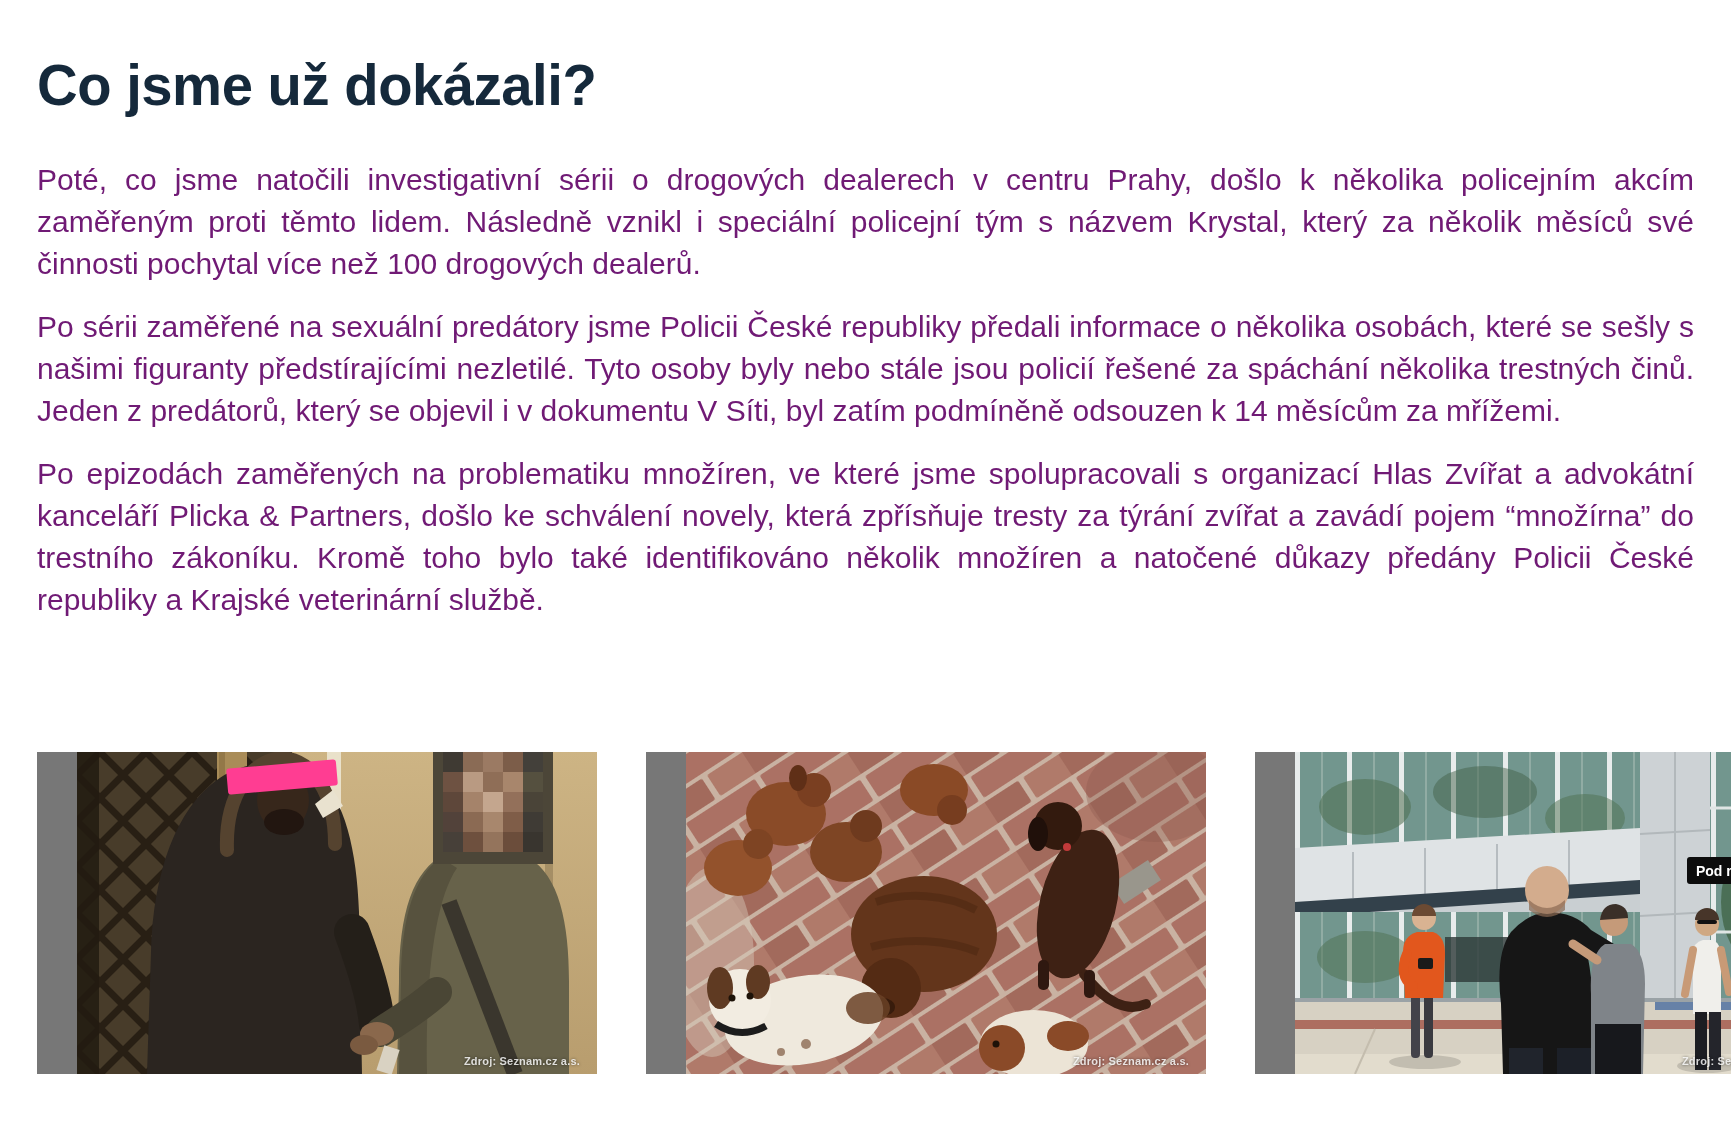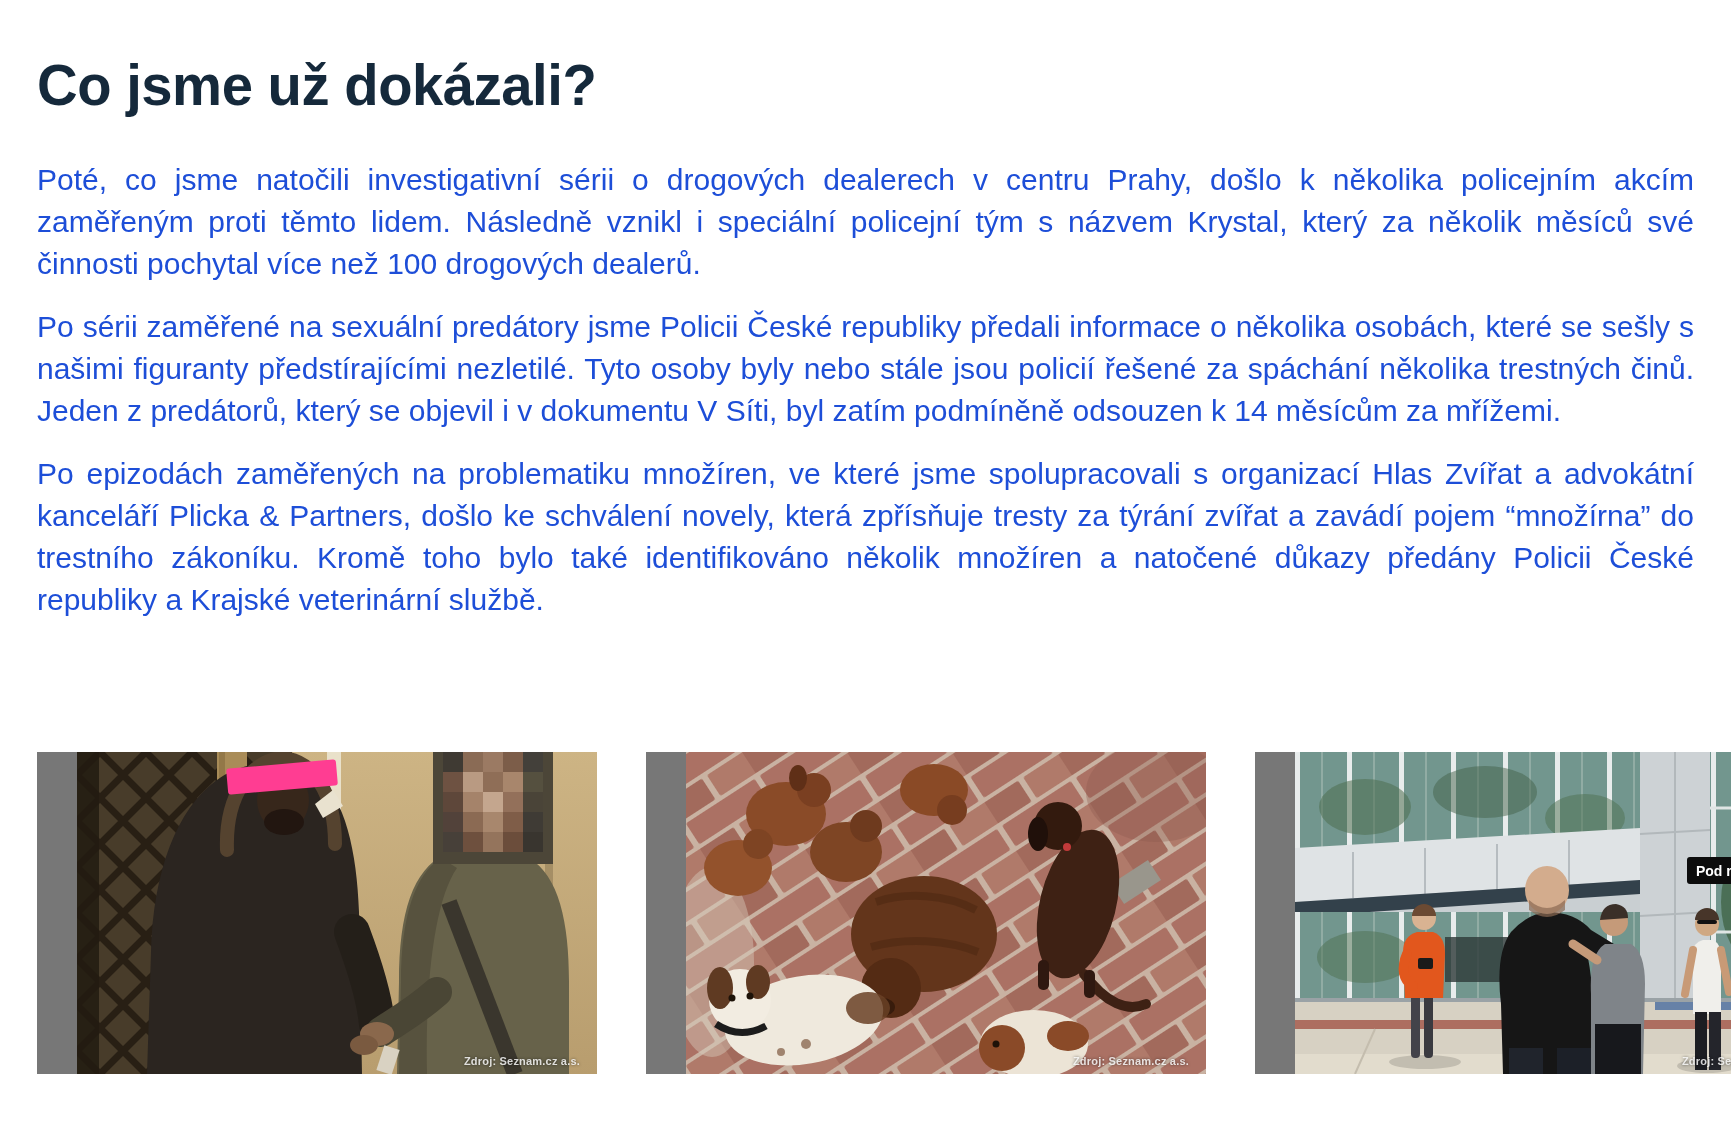--- a/index.html
+++ b/index.html
@@ -11,21 +11,21 @@
   }
   .content { padding:0 37px; }
   h1.page-title {
     font-size:58px; line-height:1.15; font-weight:700;
     color:#15293b; letter-spacing:-0.5px;
     margin:52px 0 40px 0;
     transform:scaleX(.97); transform-origin:0 50%;
   }
   p.body-par {
     font-size:30px; line-height:42px; margin:0 0 21px 0;
-    text-align:justify; color:#1d4ed8;
+    text-align:justify; color:#701a75;
   }
   .gallery { display:flex; gap:49px; margin-top:131px; padding:0 37px; }
   .photo {
     position:relative; width:520px; height:322px; flex:0 0 auto;
     overflow:hidden; background:#777;padding-left:40px;
   }
   .photo svg { display:block; width:100%; height:100%; }
   .credit {
     position:absolute; right:17px; bottom:7px;
     font-size:11px; line-height:12px; font-weight:700;

